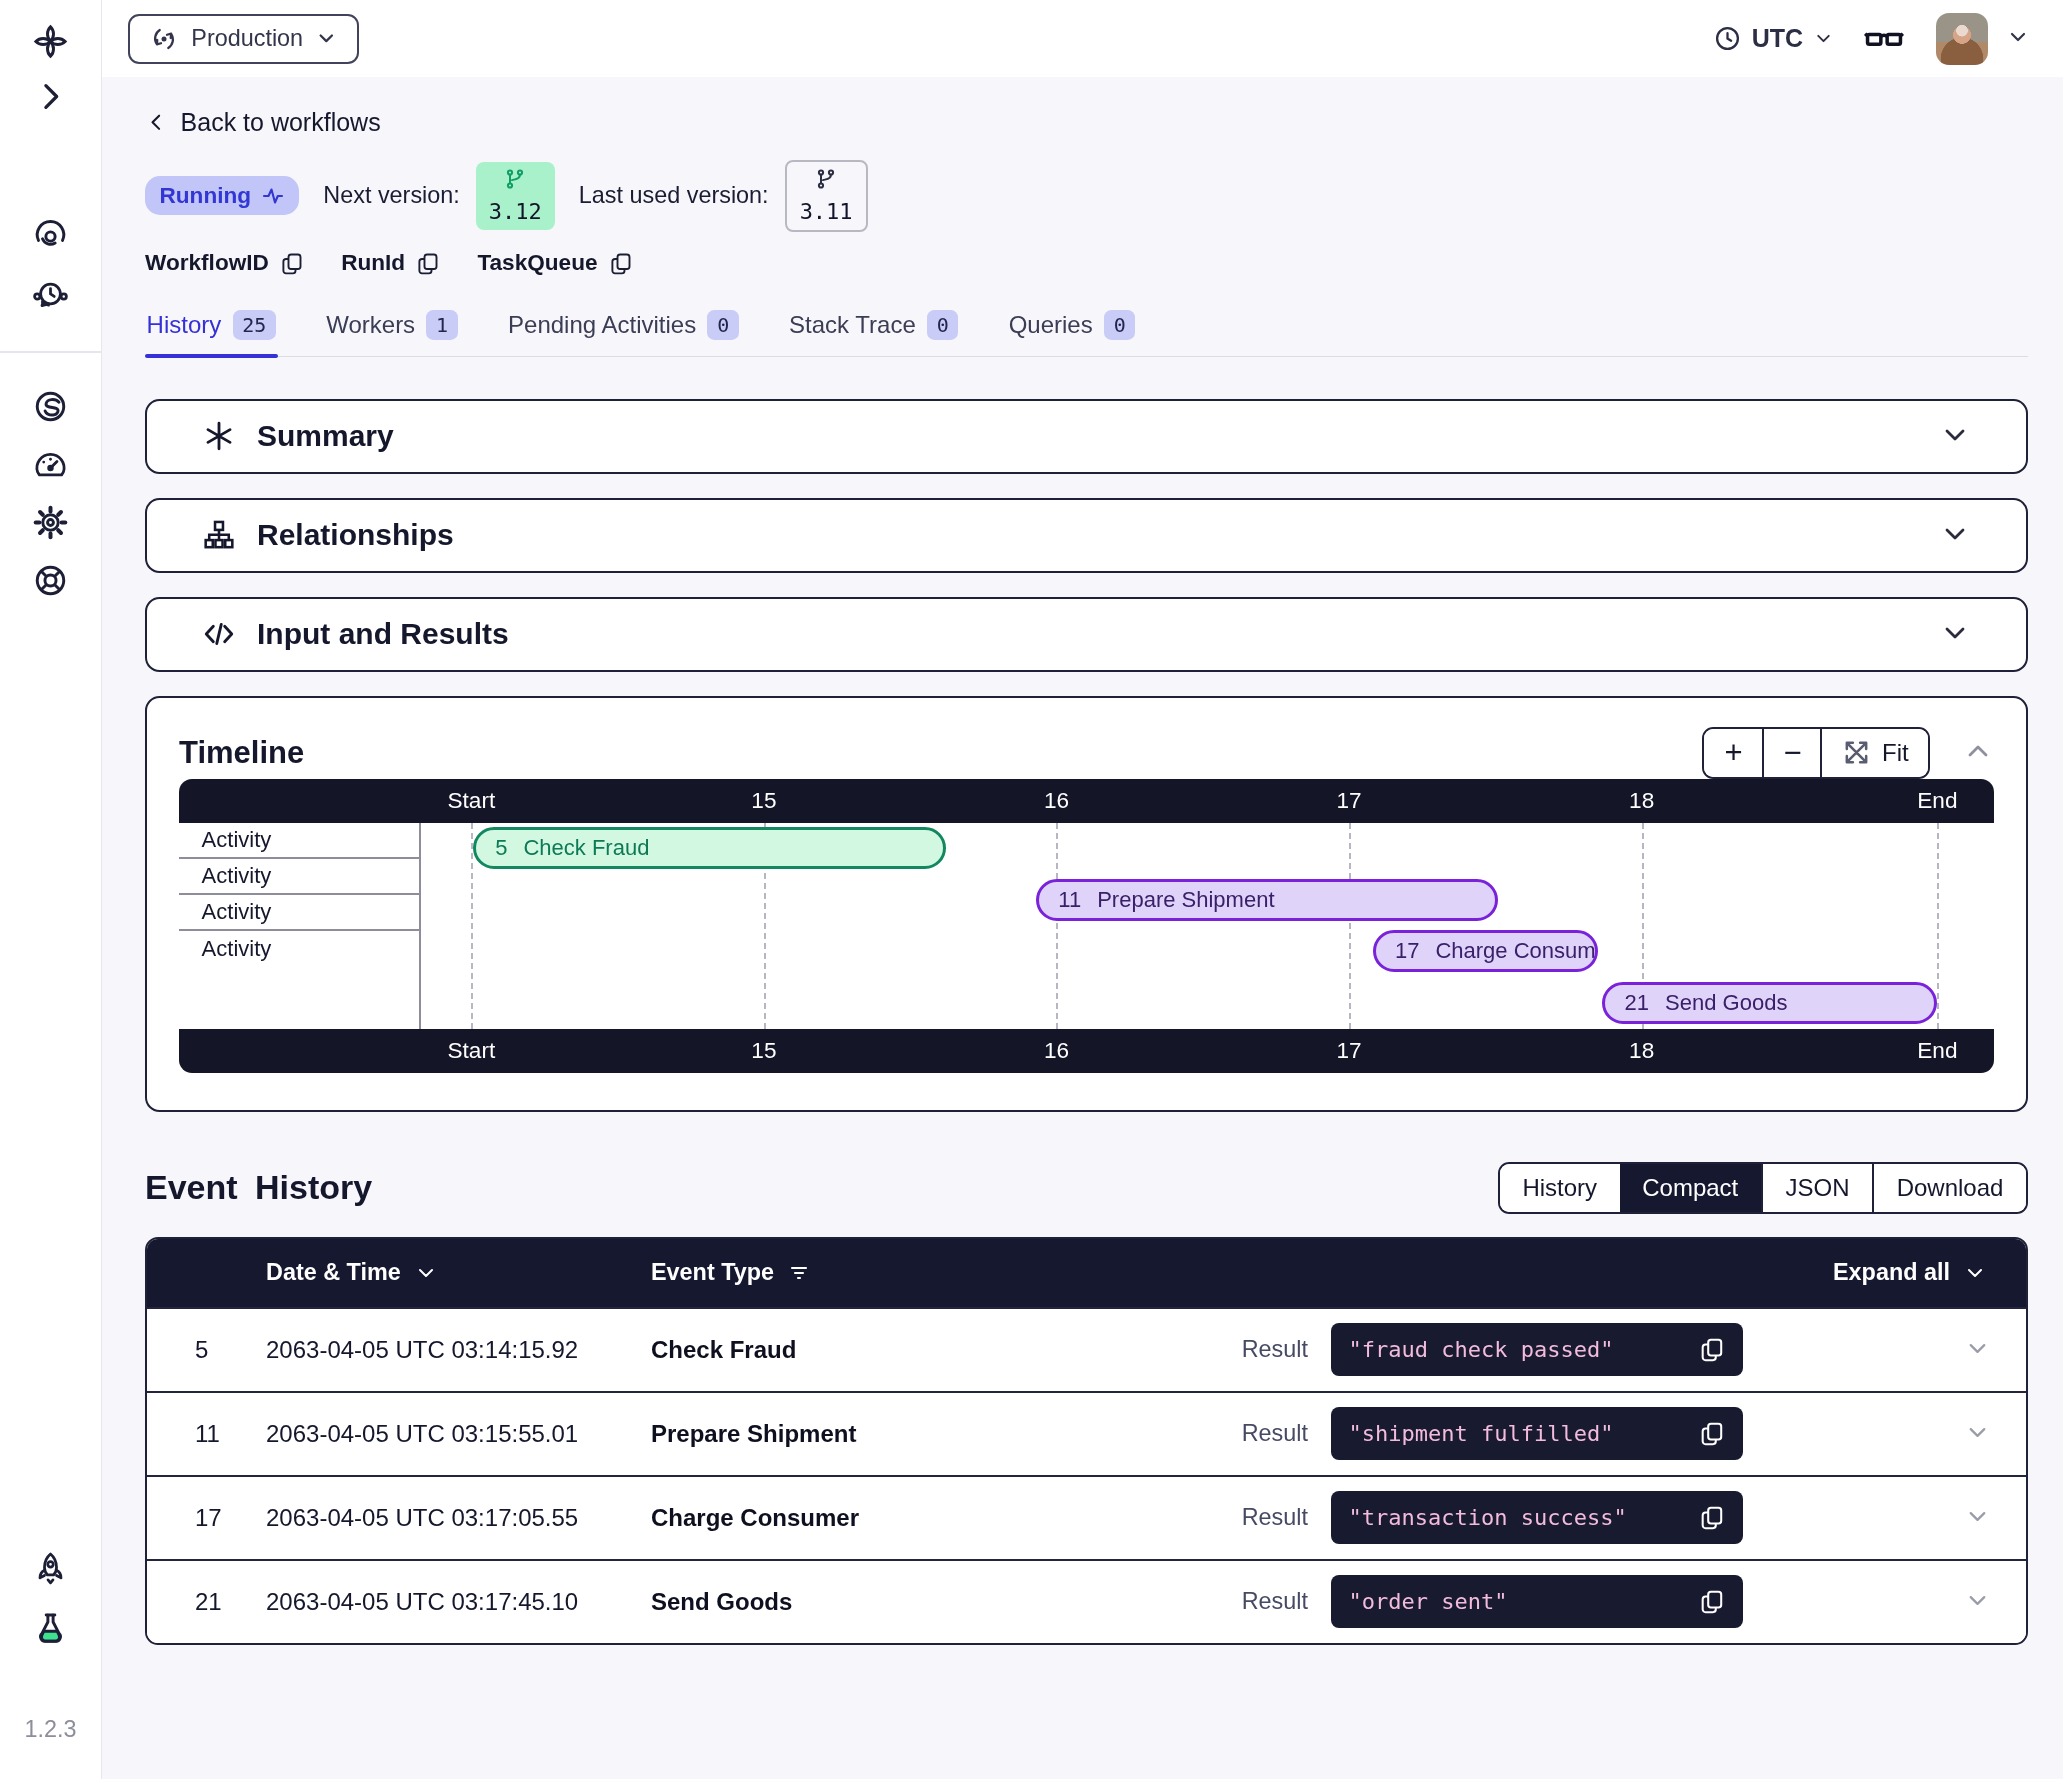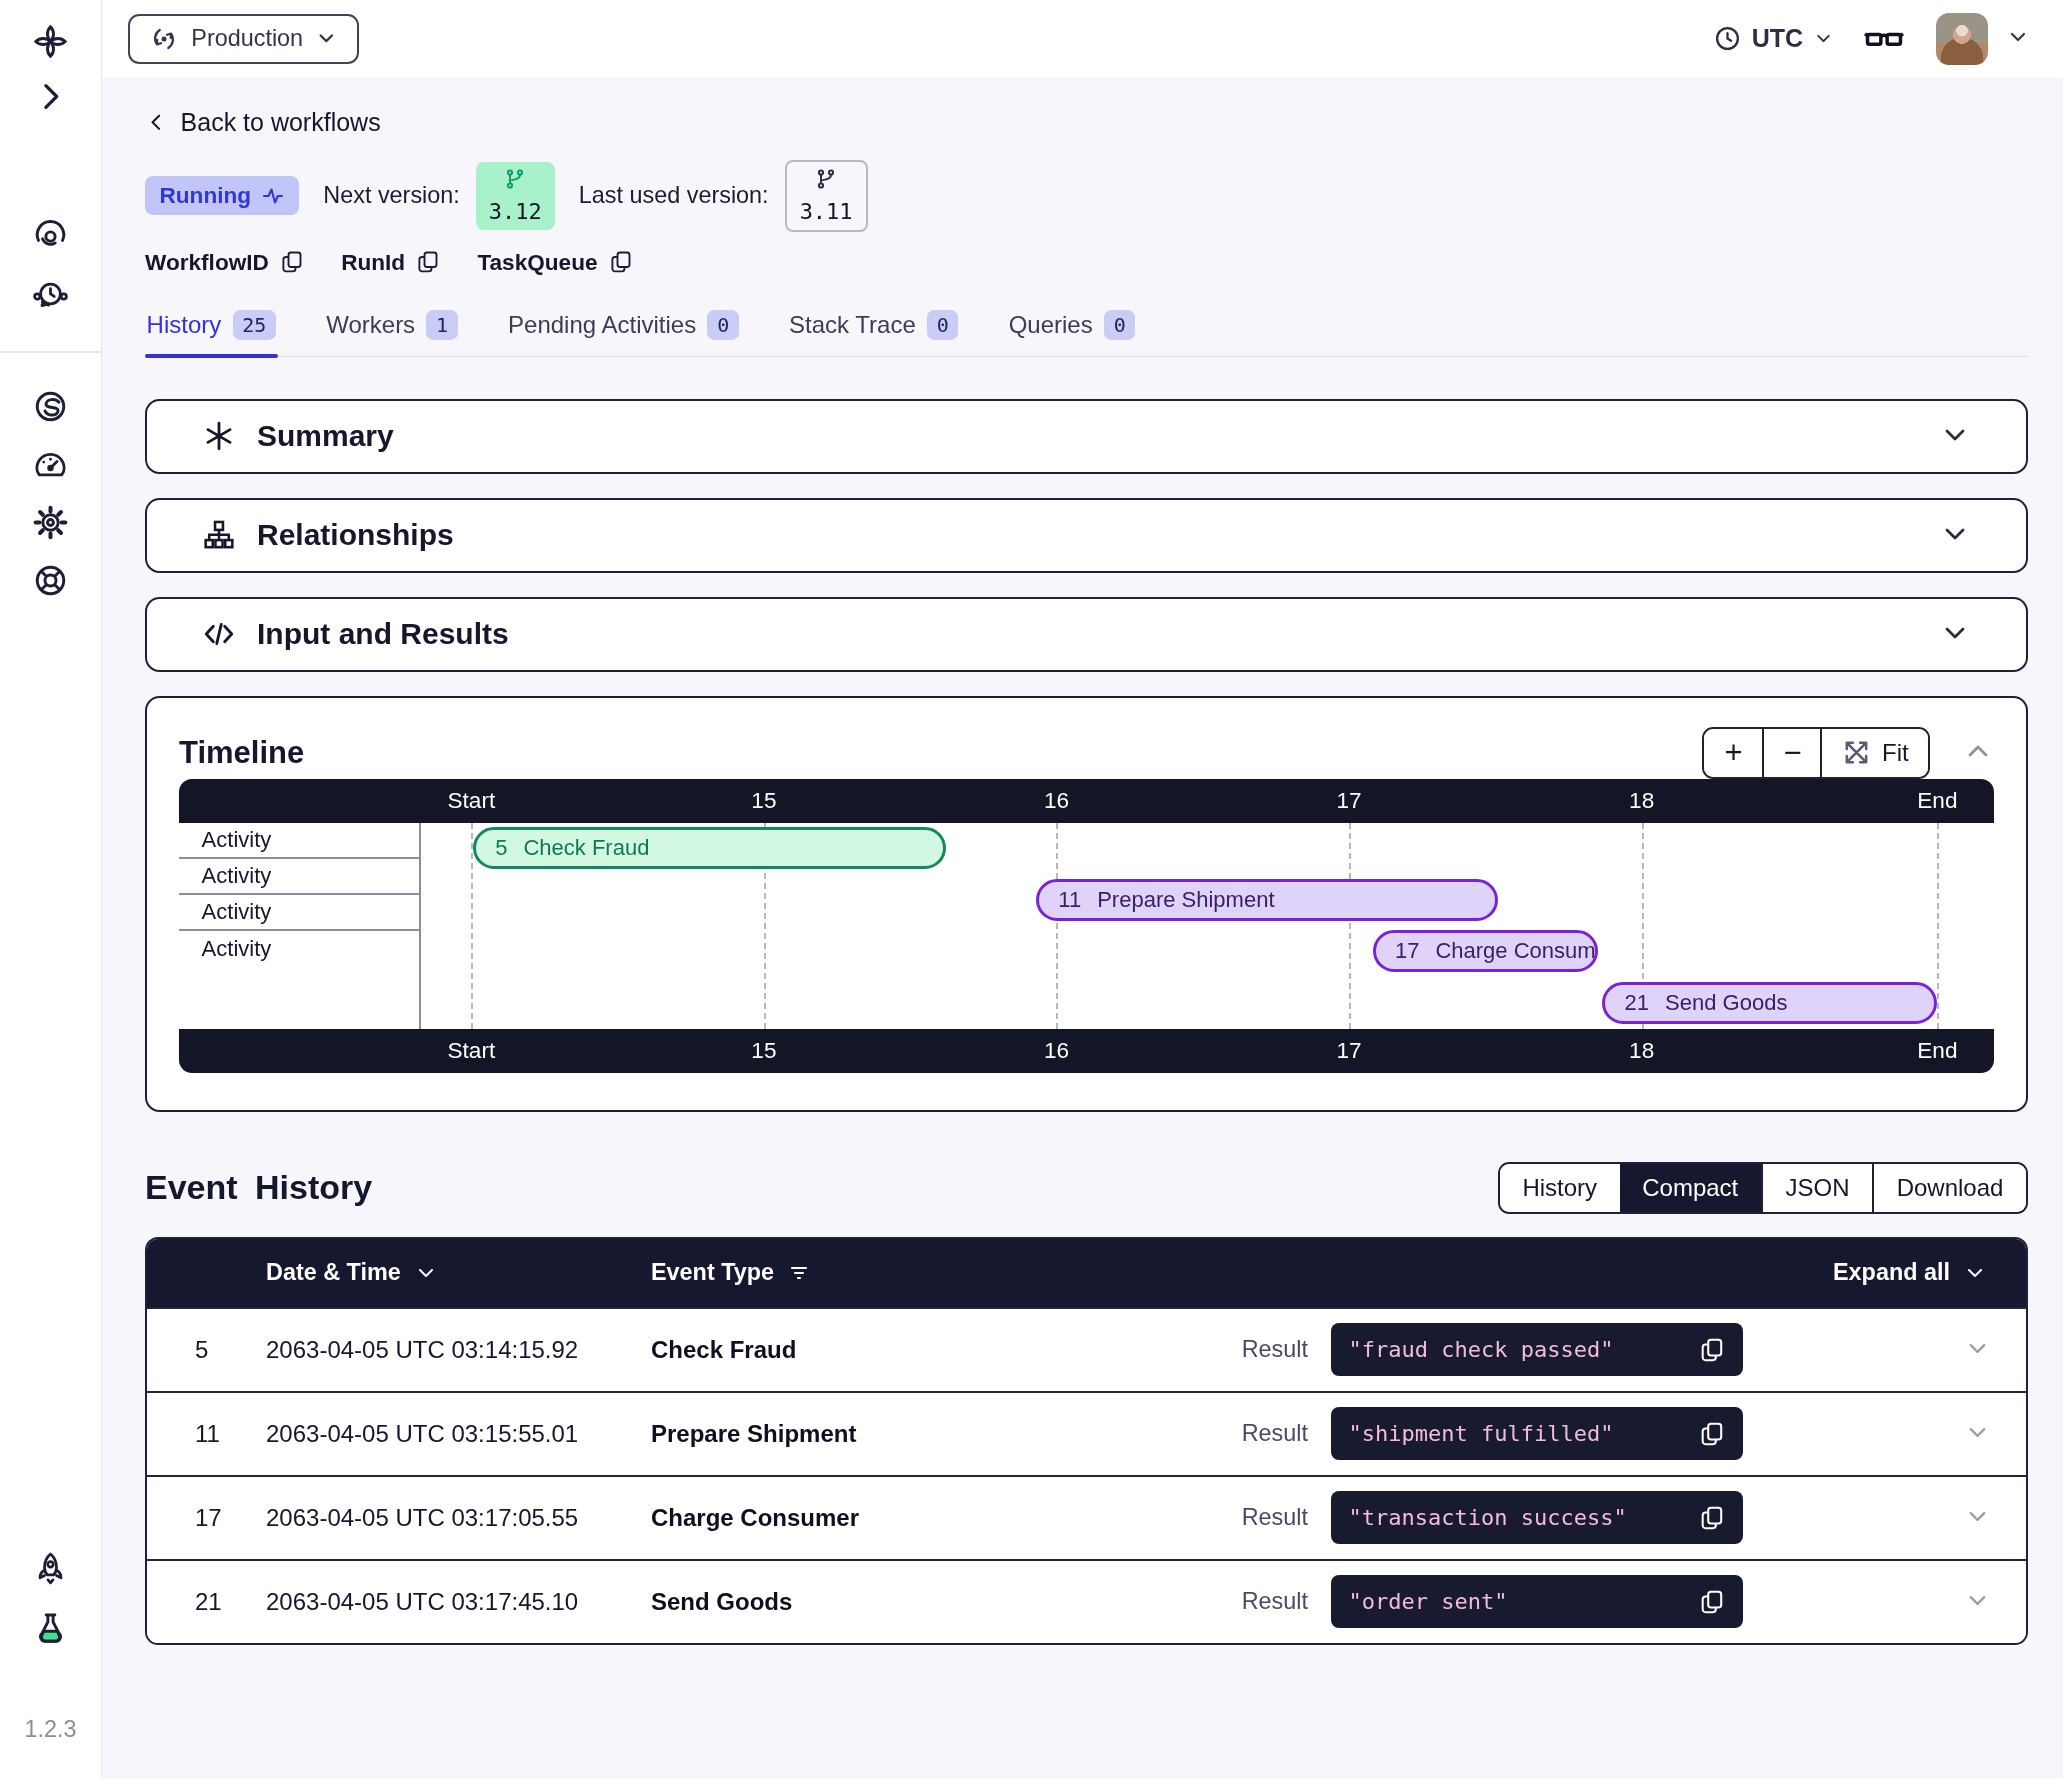--- a/index.html
+++ b/index.html
@@ -48,31 +48,31 @@
   .autorefresh-label { font-size:24px; color:#15172c; }
   .toggle { width:63px; height:37px; border:2.4px solid #14162b; border-radius:19.3px; background:#fff; position:relative; cursor:pointer; }
   .toggle .knob { position:absolute; left:4px; top:3.2px; width:26px; height:26px; border-radius:50%; background:#14162b; }
   .split-btn { display:flex; margin-left:21px; border-radius:9.7px; overflow:hidden; cursor:pointer; }
   .split-main { background:#999cf0; color:#fff; font-size:25px; padding:14.5px 29px; }
   .split-caret { background:#4b42e4; color:#fff; width:71px; display:flex; align-items:center; justify-content:center; border-left:2.4px solid #f7f7fb; }
   .split-caret svg { width:27px; height:27px; }
 
   .status-row { margin-top:22.6px; display:flex; align-items:center; gap:16px; }
   .badge-running { display:flex; align-items:center; gap:9.7px; background:#c1c5f8; color:#3236d2;
-                   font-size:22.6px; font-weight:600; border-radius:8px; padding:6.4px 14.5px; }
+                   font-size:22.6px; font-weight:600; border-radius:15px; padding:6.4px 14.5px; }
   .badge-running svg { width:24px; height:24px; }
   .status-label { font-size:23.4px; color:#1a1c33; margin-left:8px; }
   .ver-badge { display:flex; align-items:center; gap:8px; border-radius:8px; padding:5.6px 13px;
                font-family:"DejaVu Sans Mono", monospace; font-size:22px; color:#12142a;flex-direction:column; }
   .ver-badge svg { width:24px; height:24px; }
   .ver-next { background:#a9f1ca; } .ver-next svg { color:#0f9e66; }
   .ver-last { border:2.4px solid #b7b8c2; background:transparent; } .ver-last svg { color:#2b2d42; }
 
   .ids-row { margin-top:18px; display:flex; align-items:center; gap:37px; }
-  .id-item { display:flex; align-items:flex-start; gap:9.7px; font-size:22.6px; font-weight:700; color:#15172c; }
+  .id-item { display:flex; align-items:flex-end; gap:9.7px; font-size:22.6px; font-weight:700; color:#15172c; }
   .id-item .copy-btn { margin-left:1.6px; } .id-item .copy-btn svg { width:24px; height:24px; }
 
   
   .tabs { margin-top:29px; display:flex; gap:47px; border-bottom:1.6px solid #dcdce4; }
   .tab { display:flex; align-items:center; gap:11.3px; font-size:24px; color:#3b3d55;
          padding:4.8px 1.6px 16px; cursor:pointer; position:relative; }
   .tab .cnt { background:#c9ccf7; color:#23264c; border-radius:7.3px; padding:3.2px 9.7px;
               font-family:"DejaVu Sans Mono", monospace; font-size:20px; }
   .tab.active { color:#3531d6; }
   .tab.active::after { content:""; position:absolute; left:0; right:0; bottom:-2.4px; height:4.8px; background:#3531d6; border-radius:2.4px; }

